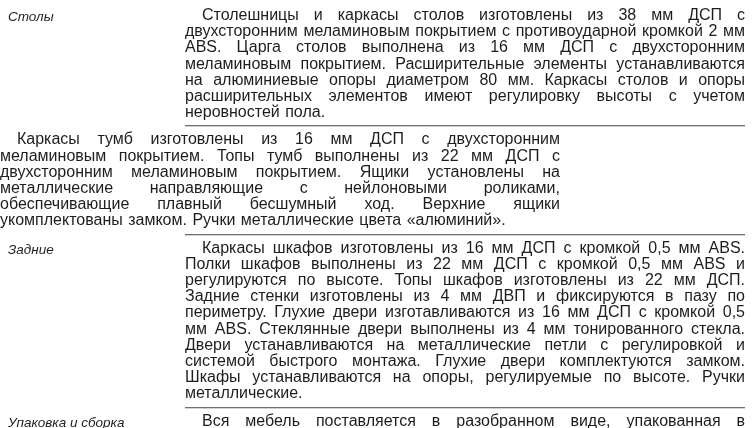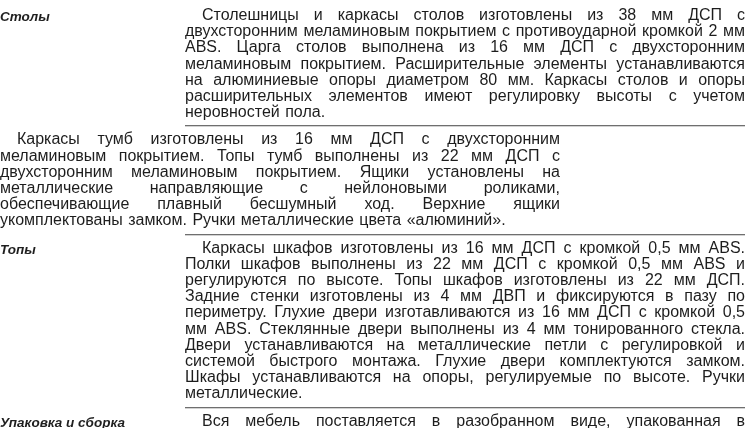--- a/index.html
+++ b/index.html
@@ -11,22 +11,21 @@
     overflow: hidden;
     font-family: "Liberation Sans", "DejaVu Sans", sans-serif;
     padding-top: 7px;
     box-sizing: border-box;
   }
   .row { display: flex; align-items: flex-start; }
   .label-col {
     flex: 0 0 185px;
     width: 185px;
     box-sizing: border-box;
-    padding-left: 0;
-    font-weight: bold;
+    padding-left: 8px;
   }
   .section-label {
     font-style: italic;
     font-size: 13.5px;
     line-height: 16px;
     color: #1f1f1f;
     white-space: nowrap;
   }
   .content-col { flex: 0 0 560px; width: 560px; }
   .body-text {
@@ -90,21 +89,21 @@
       <p class="body-text">Каркасы тумб изготовлены из 16 мм ДСП с двухсторонним меламиновым покрытием. Топы тумб выполнены из 22 мм ДСП с двухсторонним меламиновым покрытием. Ящики установлены на металлические направляющие с нейлоновыми роликами, обеспечивающие плавный бесшумный ход. Верхние ящики укомплектованы замком. Ручки металлические цвета «алюминий».</p>
     </div>
   </div>
 
   <div class="rule-row">
     <div class="rule"></div>
   </div>
 
   <div class="row">
     <div class="label-col">
-      <span class="section-label">Топы</span>
+      <span class="section-label">Задние</span>
     </div>
     <div class="content-col">
       <p class="body-text">Каркасы шкафов изготовлены из 16 мм ДСП с кромкой 0,5 мм ABS. Полки шкафов выполнены из 22 мм ДСП с кромкой 0,5 мм ABS и регулируются по высоте. Топы шкафов изготовлены из 22 мм ДСП. Задние стенки изготовлены из 4 мм ДВП и фиксируются в пазу по периметру. Глухие двери изготавливаются из 16 мм ДСП с кромкой 0,5 мм ABS. Стеклянные двери выполнены из 4 мм тонированного стекла. Двери устанавливаются на металлические петли с регулировкой и системой быстрого монтажа. Глухие двери комплектуются замком. Шкафы устанавливаются на опоры, регулируемые по высоте. Ручки металлические.</p>
     </div>
   </div>
 
   <div class="rule-row">
     <div class="rule"></div>
   </div>
 

